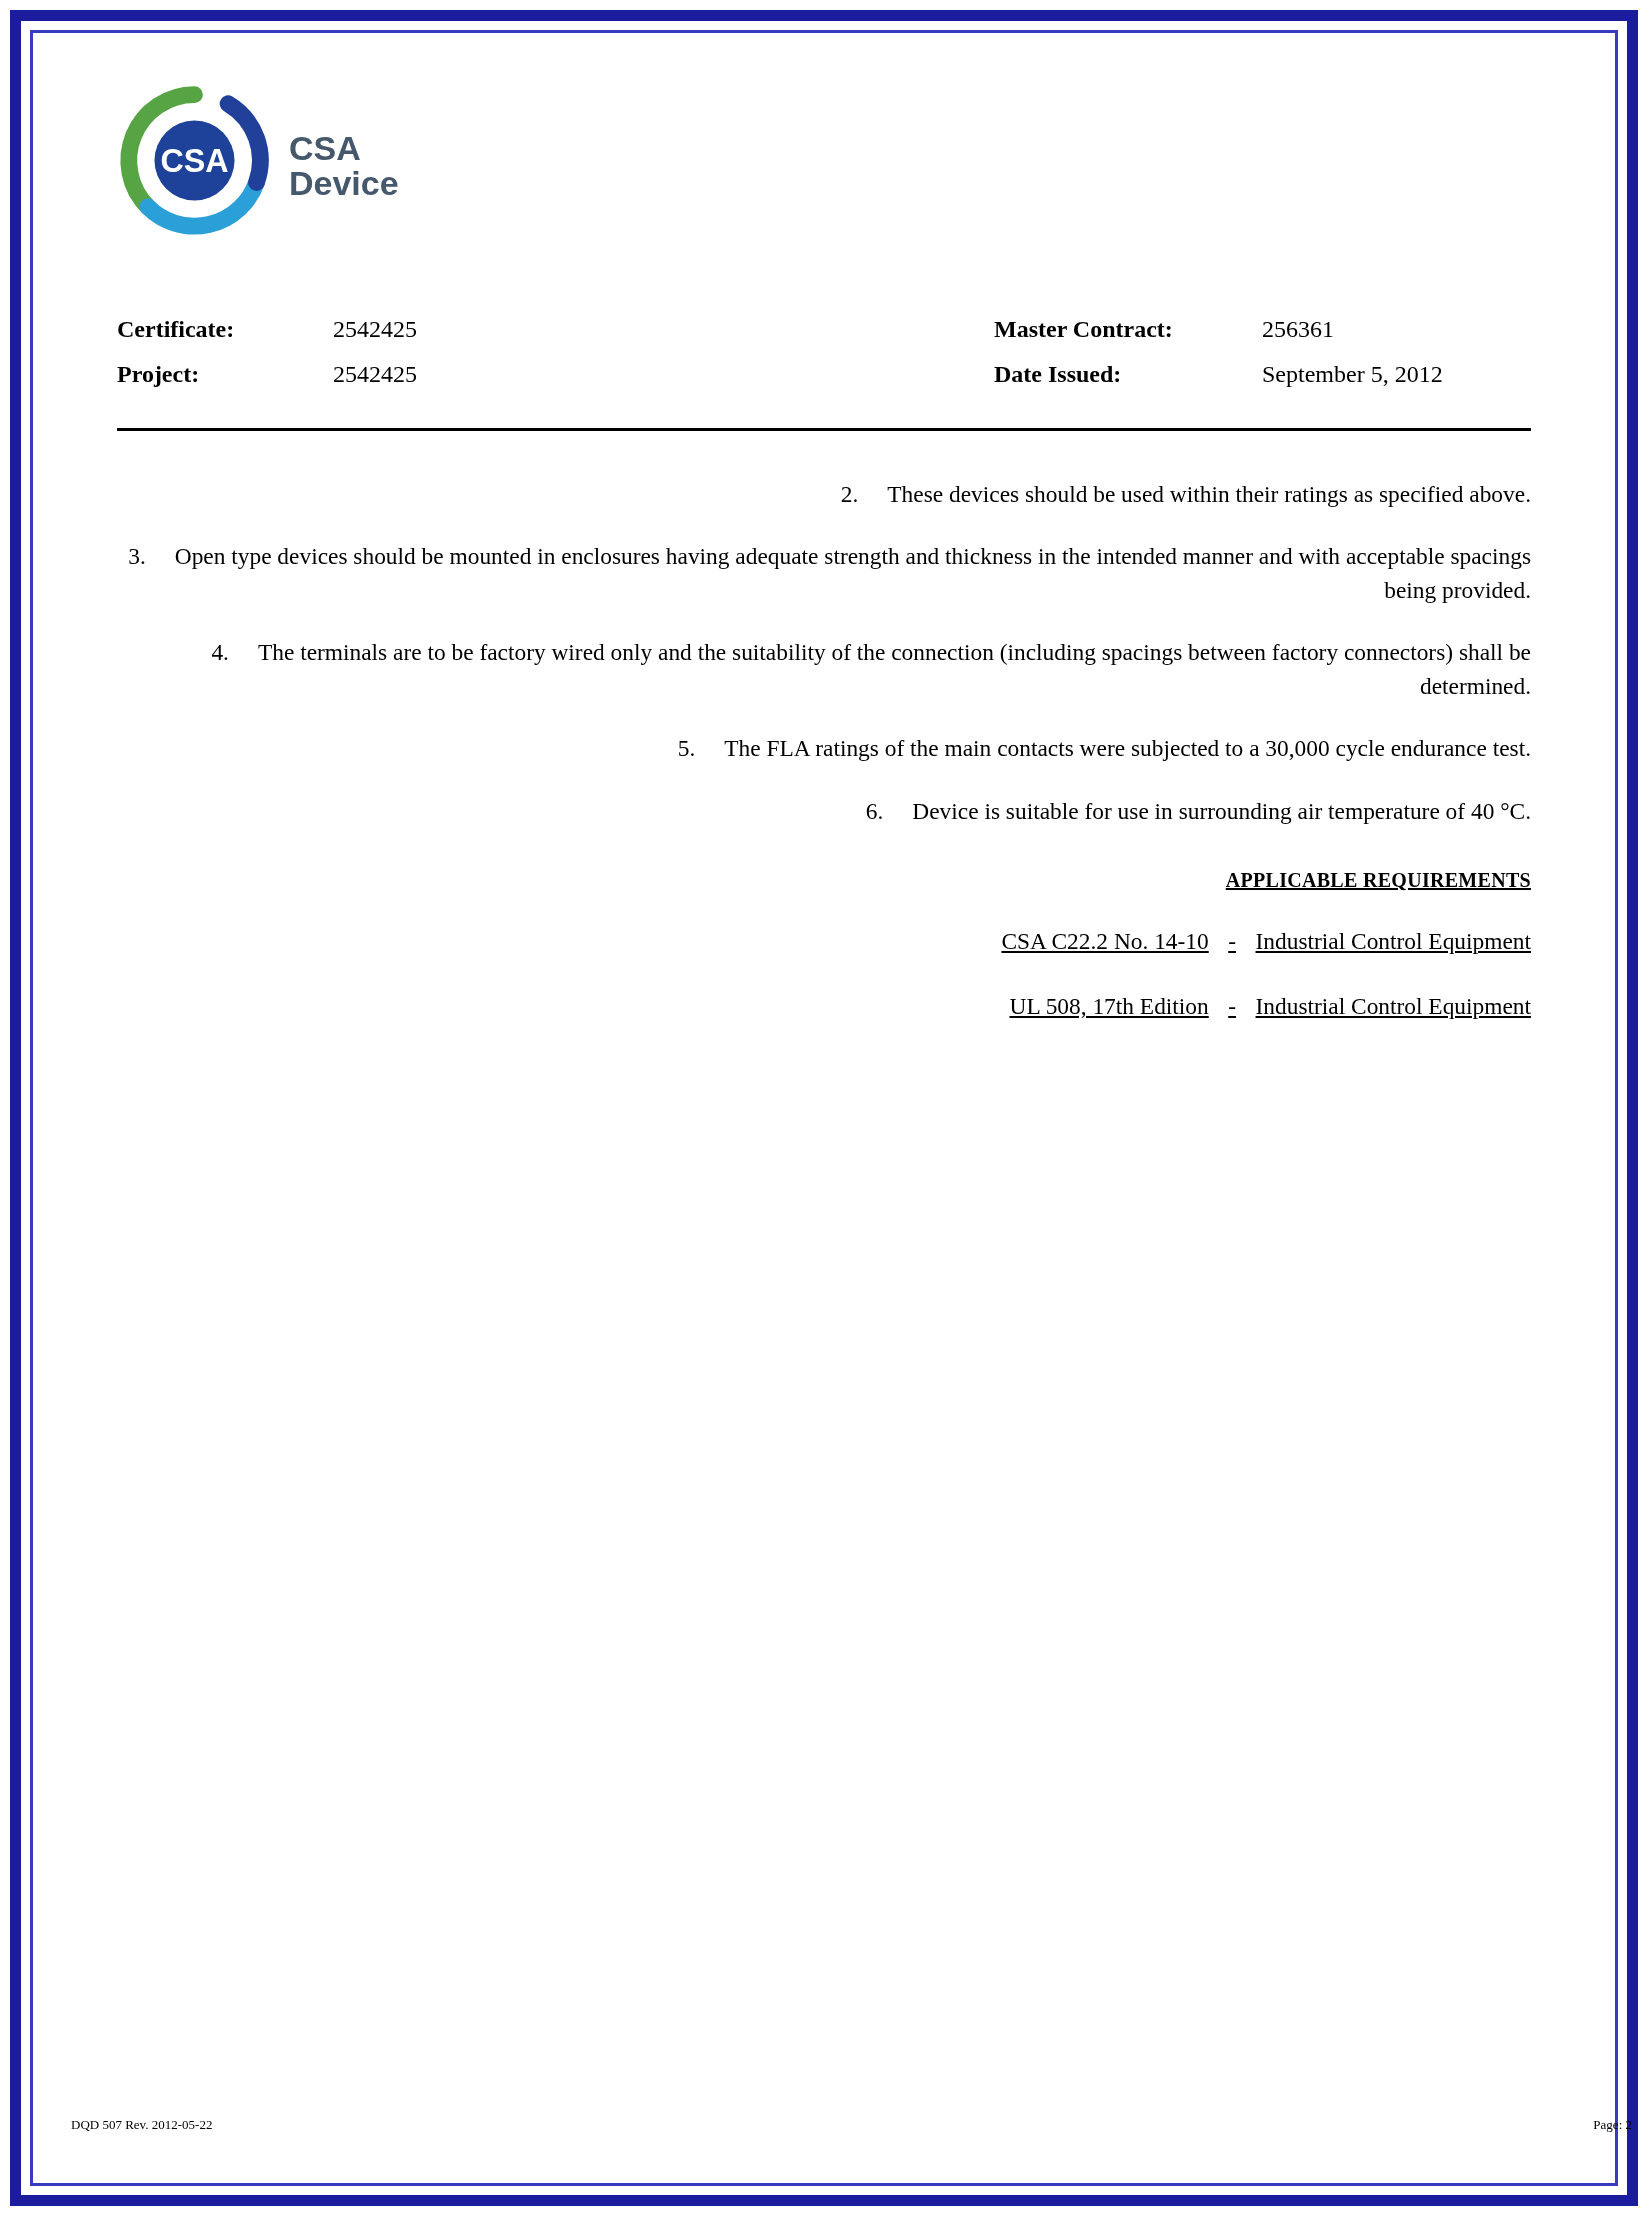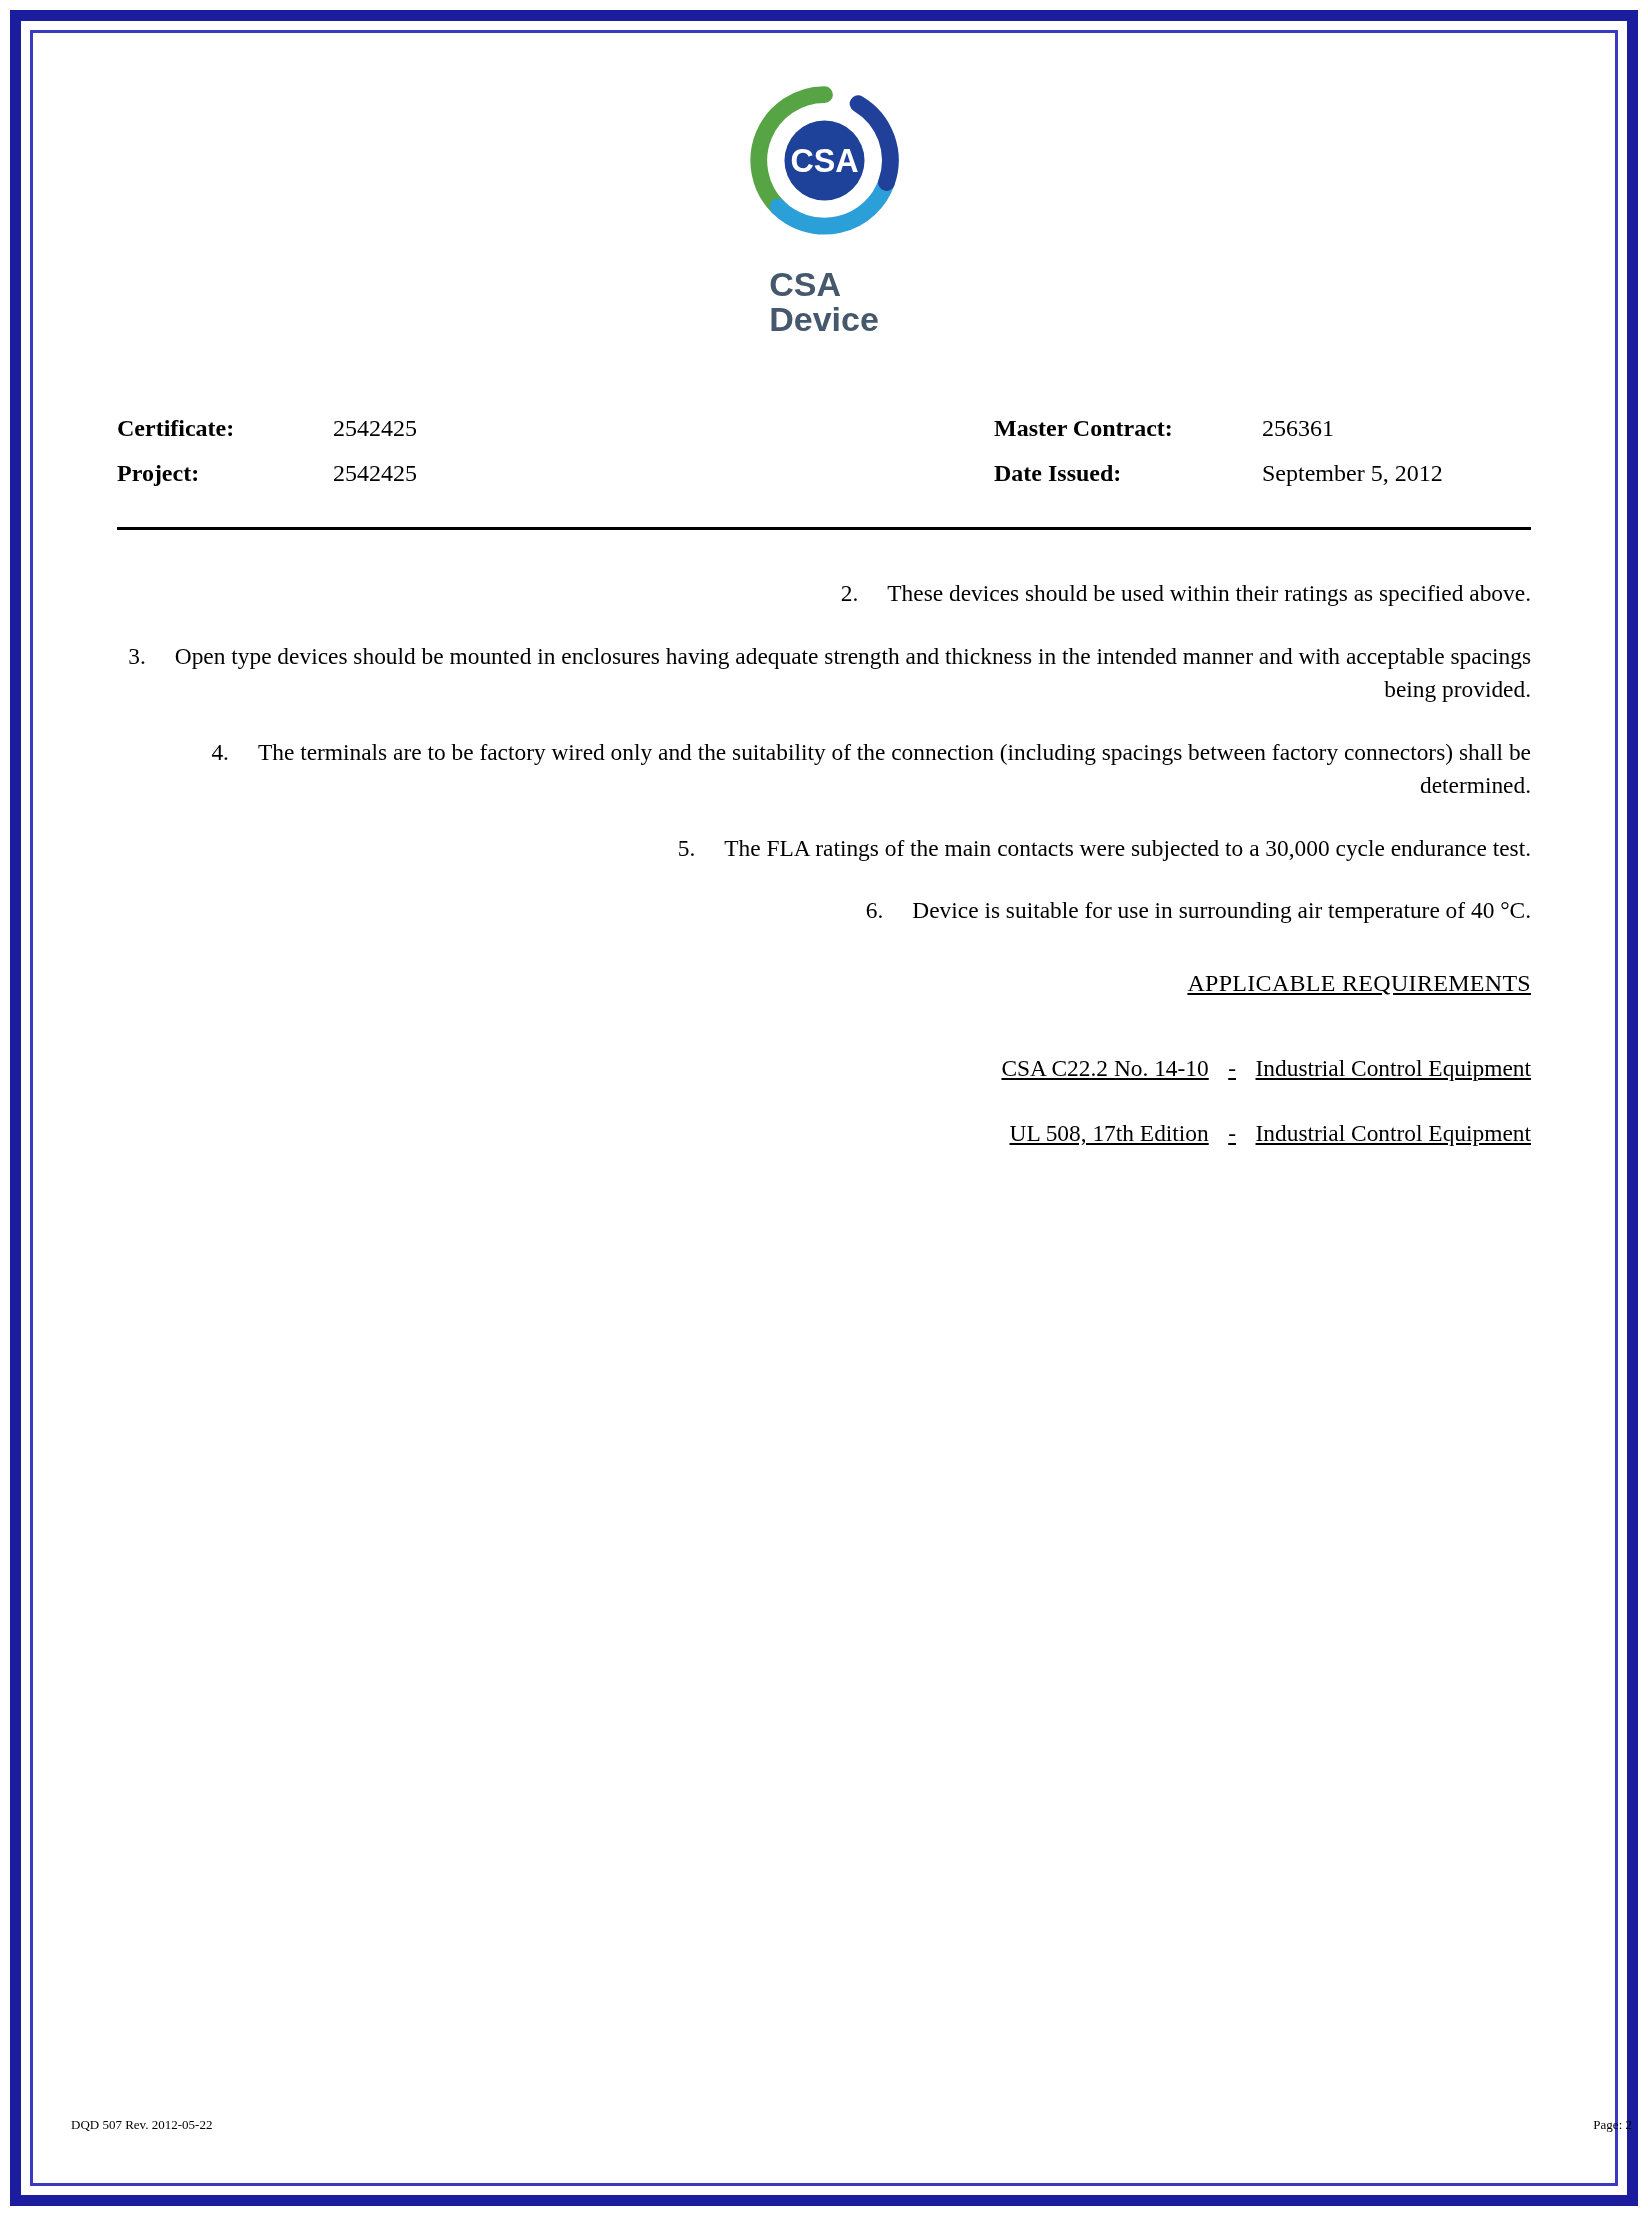--- a/index.html
+++ b/index.html
@@ -34,21 +34,20 @@
     top: 0;
   }
 
   
   .logo-wrap {
     margin-top: 83px;
     display: flex;
     justify-content: flex-start;
     align-items: center;
     gap: 17px;
-    flex-direction: column;
   }
   .logo-mark { width: 155px; height: 155px; display: block; }
   .logo-text {
     font-family: "Liberation Sans", "DejaVu Sans", sans-serif;
     font-weight: bold;
     color: var(--logo-text, #45586c);
     font-size: 34px;
     line-height: 1.04;
     padding-top: 11.7px;
   }
@@ -75,25 +74,25 @@
   .body-text {
     margin-top: 47px;
     font-size: 23.4px;
     line-height: 1.43;
     text-align: right;
   }
   .list-item { margin-bottom: 29px; }
   .item-num { margin-right: 29px; }
 
   .req-heading {
-    font-size: 24px;
-    font-weight: normal;
+    font-size: 20px;
+    font-weight: bold;
     text-decoration: underline;
     margin-top: 38px;
-    margin-bottom: 52px;
+    margin-bottom: 30px;
     letter-spacing: 0.3px;
   }
   .req-line { margin-bottom: 32px; font-size: 23.4px; text-decoration: underline; }
   .req-dash { margin: 0 19.5px; }
 
   
   .footer {
     position: absolute;
     left: 0;
     right: 0;

